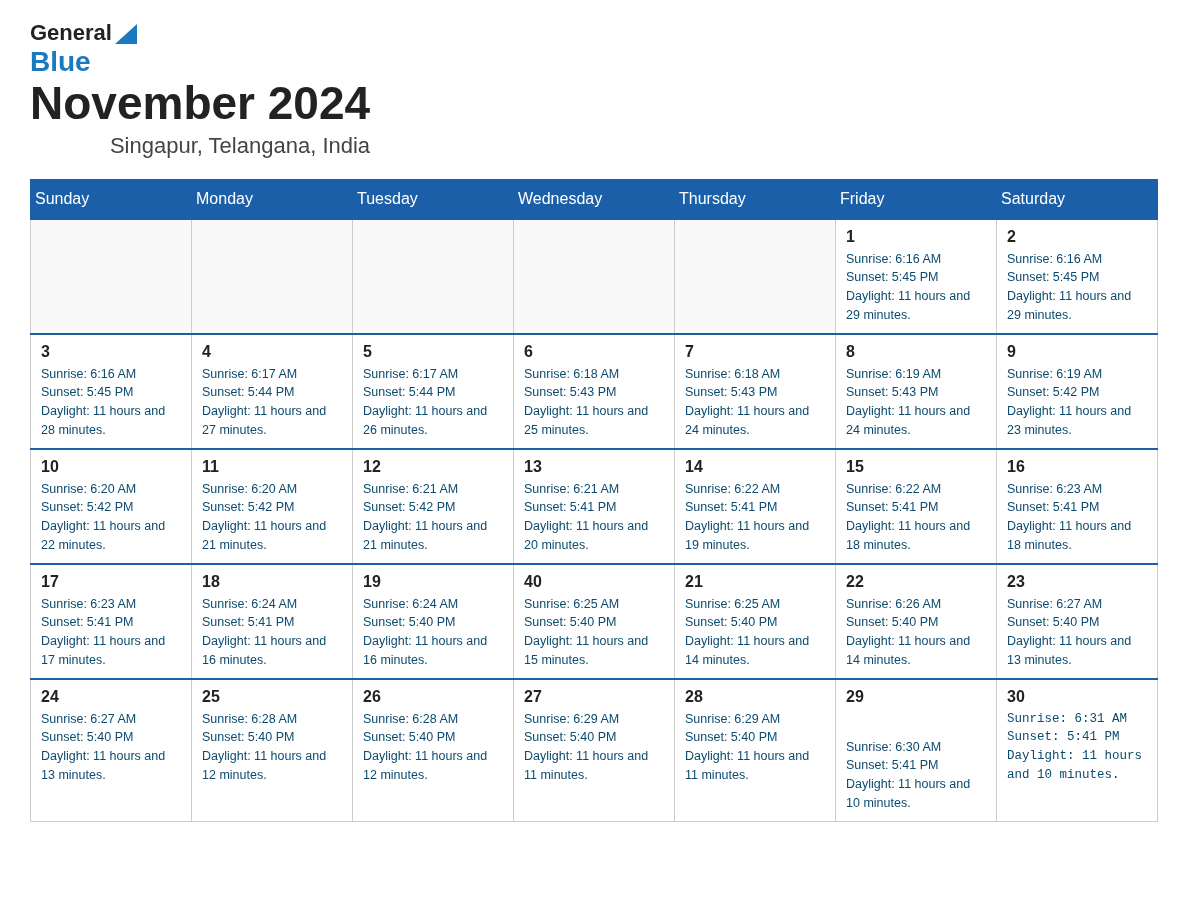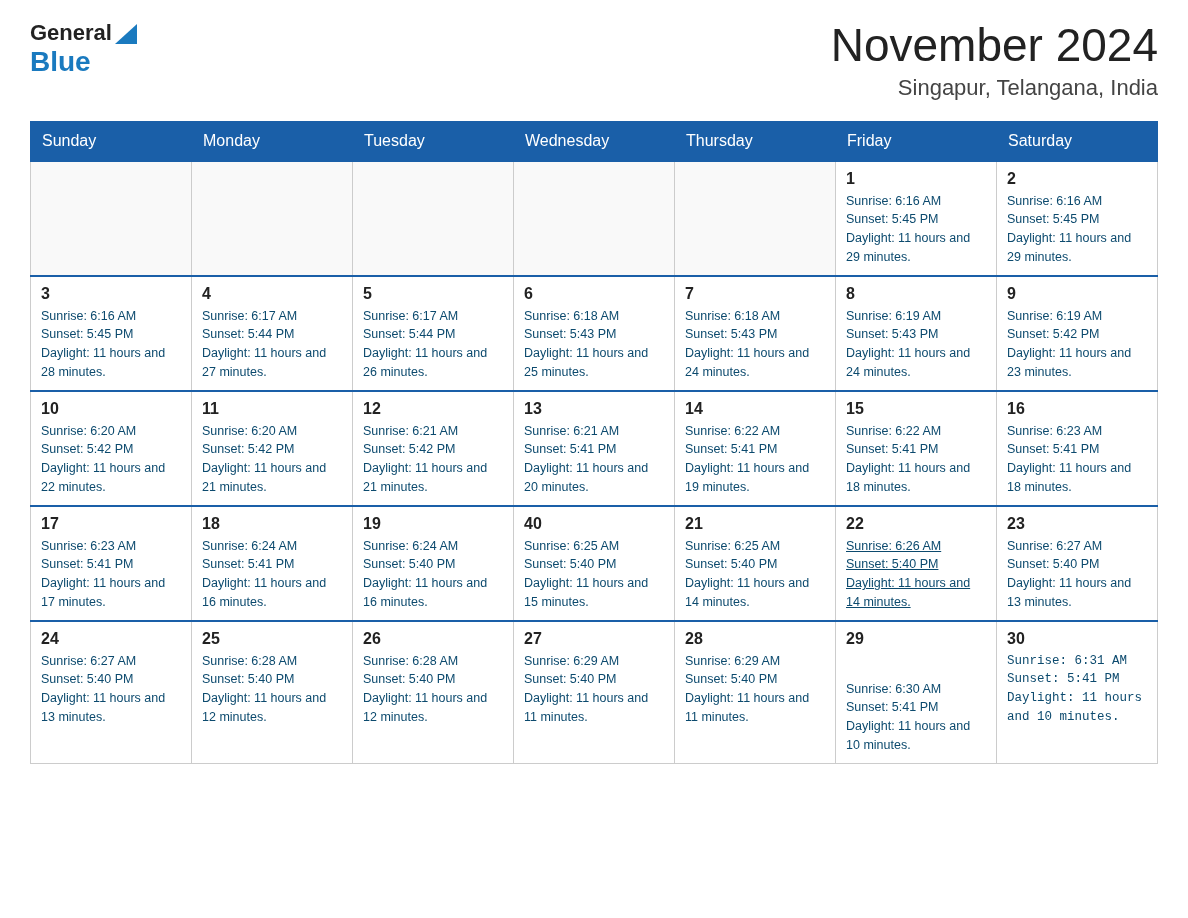--- a/index.html
+++ b/index.html
@@ -8,20 +8,21 @@
       background: #fff;
       padding: 20px 30px;
       width: 1188px;
       min-height: 918px;
     }
     .header {
       display: flex;
       justify-content: space-between;
       align-items: flex-start;
       margin-bottom: 20px;
+      flex-direction: column;
     }
     .logo {
       display: flex;
       align-items: center;
       gap: 6px;
     }
     .logo-text-general {
       font-size: 22px;
       font-weight: bold;
       color: #222;
@@ -35,41 +36,40 @@
       display: flex;
       flex-direction: column;
     }
     .logo-row1 { display: flex; align-items: center; }
     .logo-row2 { display: flex; align-items: center; }
     .title-section {
       text-align: right;
     }
     .main-title {
       font-size: 46px;
-      font-weight: normal;
+      font-weight: bold;
       color: #222;
       line-height: 1.1;
-      margin-left: 40px;
     }
     .subtitle {
       font-size: 22px;
       color: #444;
       margin-top: 4px;
     }
     .calendar {
       width: 100%;
       border-collapse: collapse;
       border: 1px solid #1a5fa8;
     }
     .calendar th {
       background-color: #1a5fa8;
       color: #fff;
       font-size: 16px;
       font-weight: normal;
-      padding: 10px 11px;
+      padding: 10px 4px;
       text-align: left;
       border: 1px solid #1a5fa8;
     }
     .calendar td {
       vertical-align: top;
       padding: 8px 10px;
       border: 1px solid #ccc;
       width: calc(100% / 7);
       min-height: 100px;
     }
@@ -260,21 +260,21 @@
 Daylight: 11 hours and 15 minutes.</div>
         </td>
         <td>
           <div class="day-number">21</div>
           <div class="day-info" style="white-space: pre-line;">Sunrise: 6:25 AM
 Sunset: 5:40 PM
 Daylight: 11 hours and 14 minutes.</div>
         </td>
         <td>
           <div class="day-number">22</div>
-          <div class="day-info" style="white-space: pre-line; text-decoration: underline;">Sunrise: 6:26 AM
+          <div class="day-info" style="white-space: pre-line;">Sunrise: 6:26 AM
 Sunset: 5:40 PM
 Daylight: 11 hours and 14 minutes.</div>
         </td>
         <td>
           <div class="day-number">23</div>
           <div class="day-info" style="white-space: pre-line;">Sunrise: 6:27 AM
 Sunset: 5:40 PM
 Daylight: 11 hours and 13 minutes.</div>
         </td>
       </tr>

